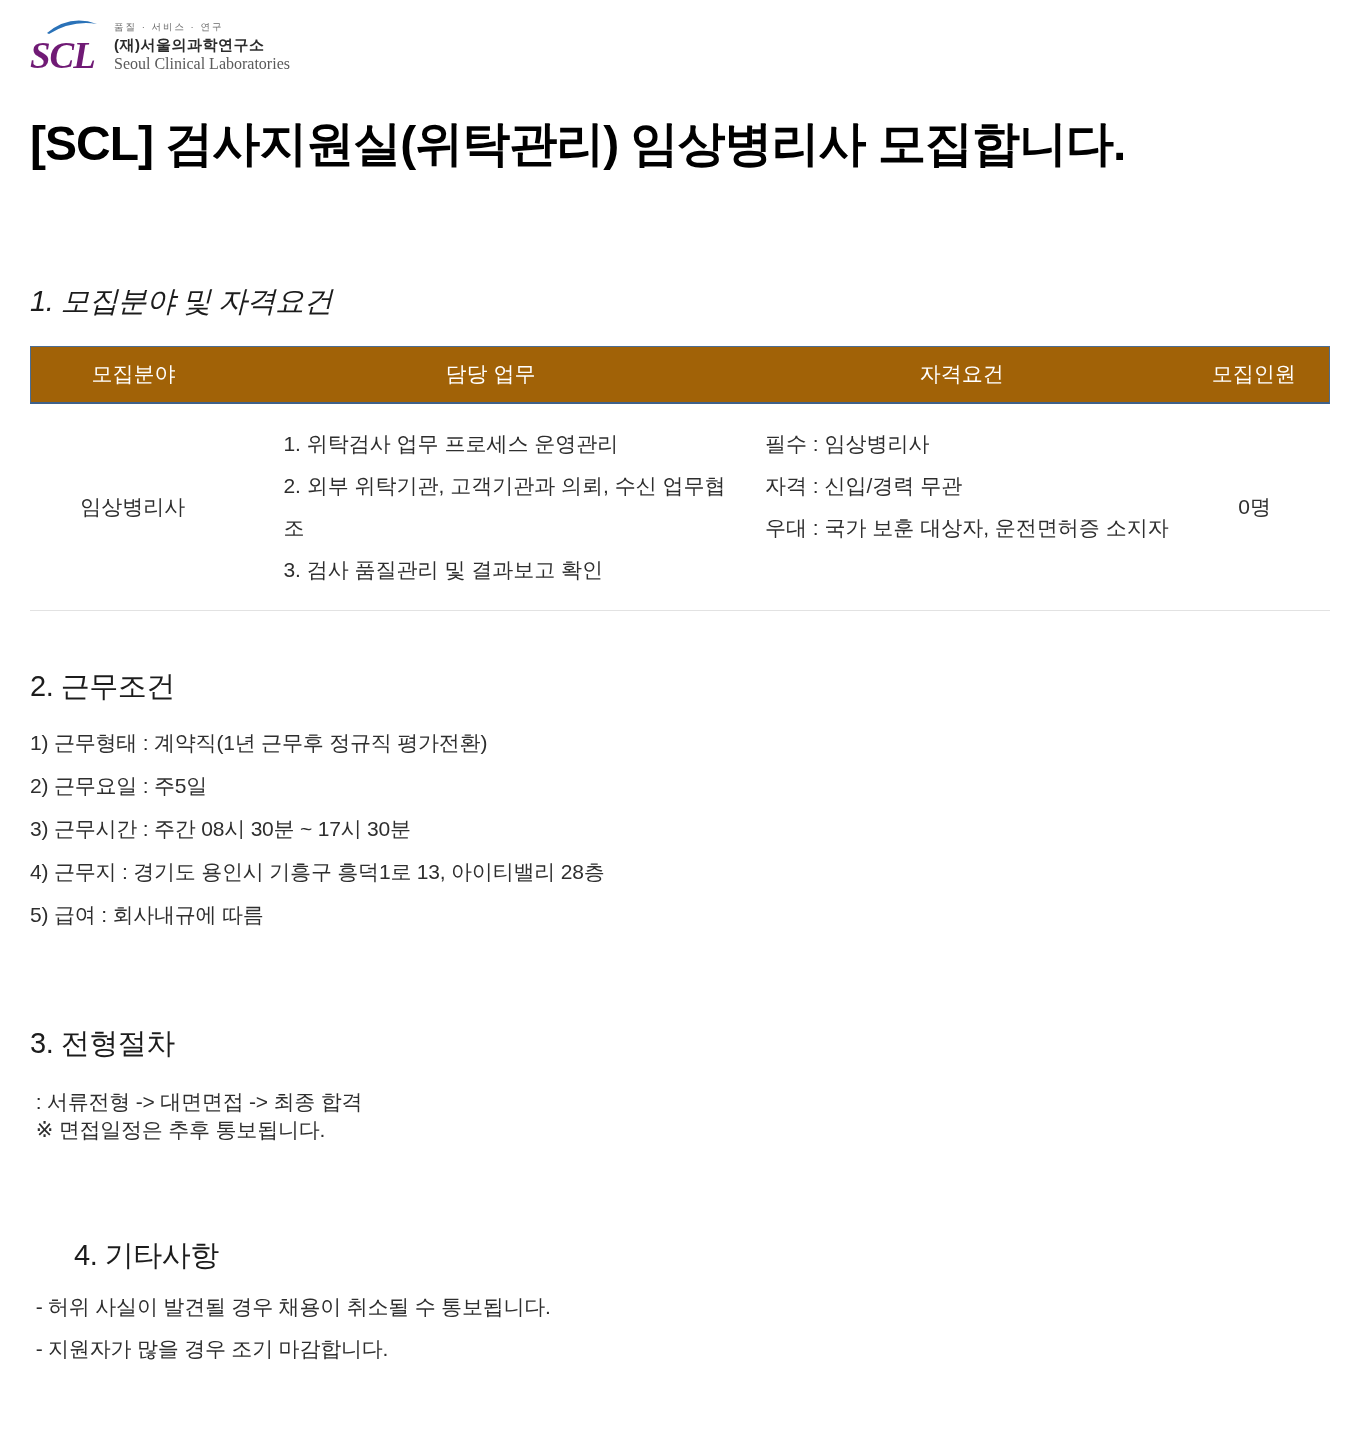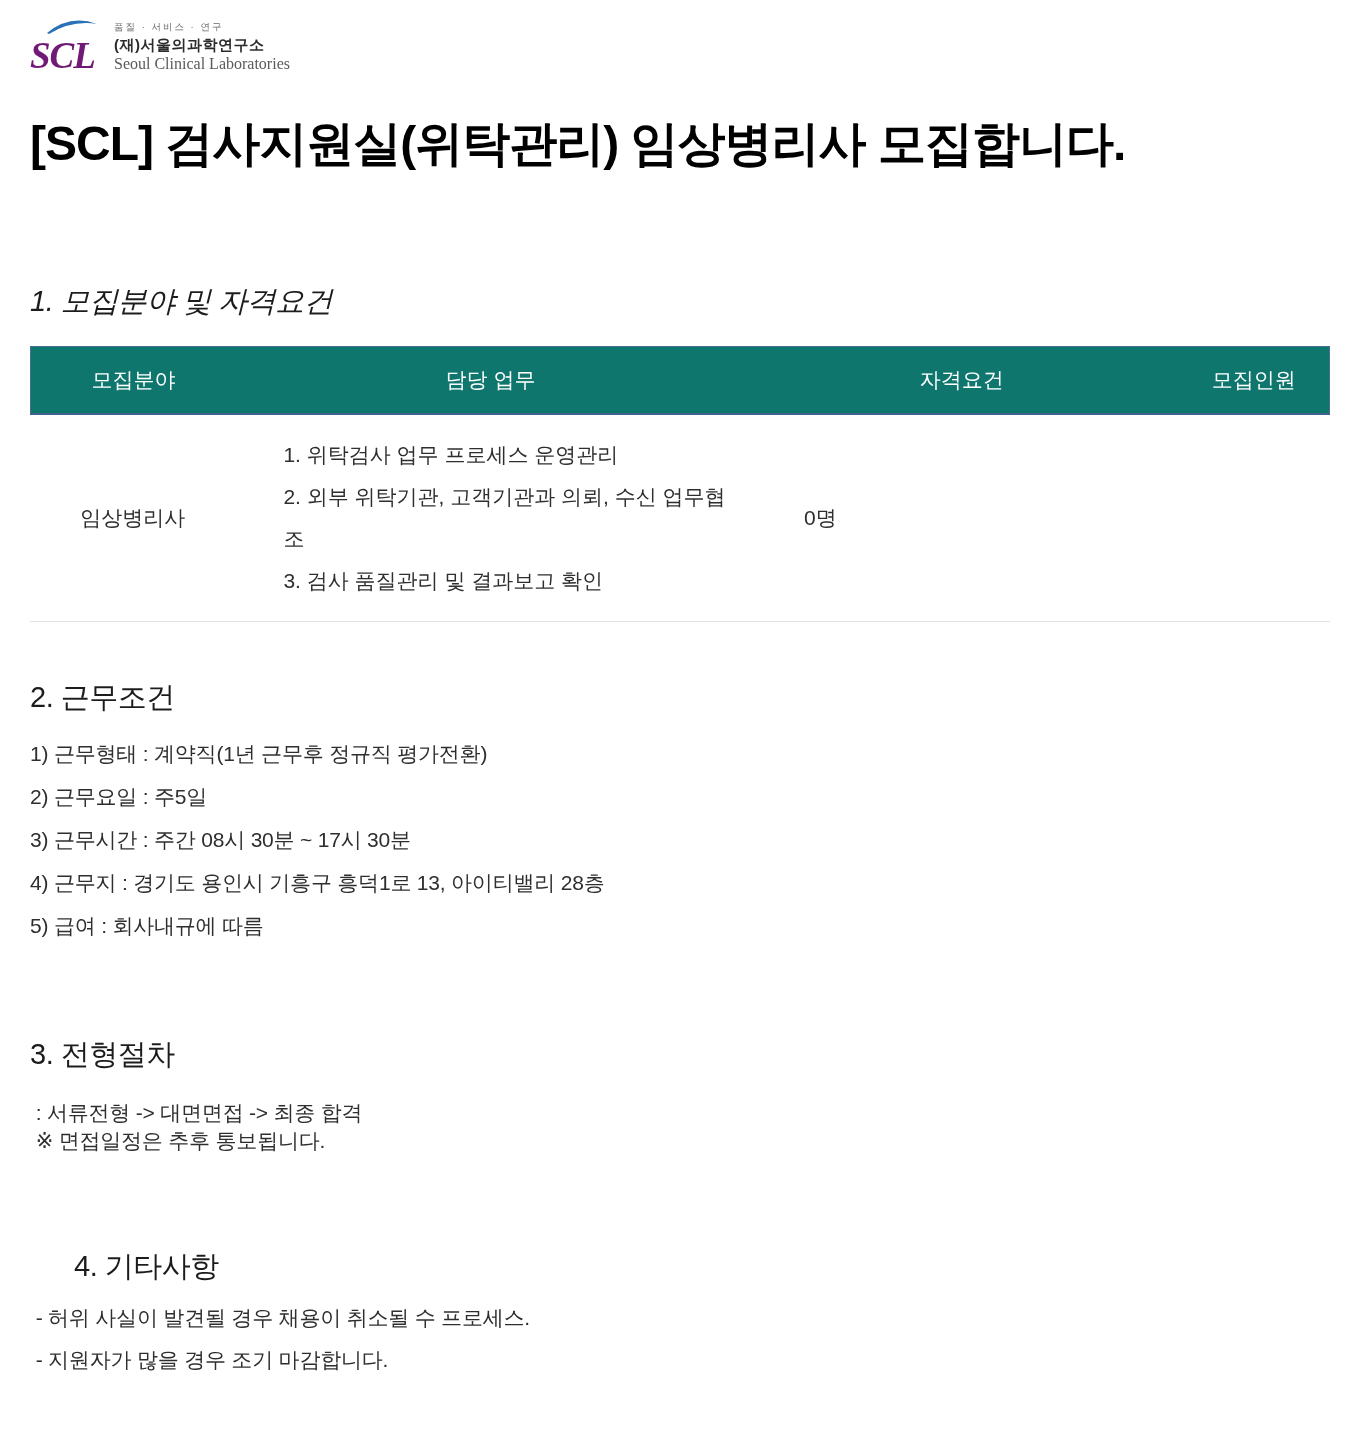--- a/index.html
+++ b/index.html
@@ -41,22 +41,22 @@
   .section-heading { font-size: 29px; font-weight: 400; color: #1c1c1c; letter-spacing: -0.5px; }
   .h-sec1 { margin-top: 100px; font-style: italic; }
   .h-sec2 { margin-top: 56px; }
   .h-sec3 { margin-top: 88px; }
   .h-sec4 { margin-top: 92px; margin-left: 44px; }
 
   
   .recruit-table { margin-top: 24px; width: 1300px; font-size: 21px; }
   .t-head {
     display: flex; align-items: center;
-    height: 69px;
-    background: #0f766e;
+    height: 58px;
+    background: #a16207;
     border: 1px solid #4a6d94;
     border-bottom: 2px solid #3f618a;
     color: #ffffff;
   }
   .t-row { display: flex; border-bottom: 1px solid #e2e2e2; padding: 19px 0; color: #2e2e2e; }
   .c1 { width: 15.8%; } .c2 { width: 39.2%; } .c3 { width: 33.4%; } .c4 { width: 11.6%; }
   .t-head .th { text-align: center; }
   .cell-multiline { line-height: 42px; }
   .c2.cell-multiline { padding-left: 48px; }
   .c3.cell-multiline { padding-left: 20px; }
@@ -99,35 +99,40 @@
     <div class="th c3">자격요건</div>
     <div class="th c4">모집인원</div>
   </div>
   <div class="t-row">
     <div class="c1 cell-center">임상병리사</div>
     <div class="c2 cell-multiline">
       <div>1. 위탁검사 업무 프로세스 운영관리</div>
       <div>2. 외부 위탁기관, 고객기관과 의뢰, 수신 업무협조</div>
       <div>3. 검사 품질관리 및 결과보고 확인</div>
     </div>
+    <div class="c3 cell-multiline">
+      <div>필수 : 임상병리사</div>
+      <div>자격 : 신입/경력 무관</div>
+      <div>우대 : 국가 보훈 대상자, 운전면허증 소지자</div>
+    </div>
     <div class="c4 cell-center">0명</div>
   </div>
 </div>
 
 <h2 class="section-heading h-sec2">2. 근무조건</h2>
 <div class="cond-list">
   <div class="para">1) 근무형태 : 계약직(1년 근무후 정규직 평가전환)</div>
   <div class="para">2) 근무요일 : 주5일</div>
   <div class="para">3) 근무시간 : 주간 08시 30분 ~ 17시 30분</div>
   <div class="para">4) 근무지 : 경기도 용인시 기흥구 흥덕1로 13, 아이티밸리 28층</div>
   <div class="para">5) 급여 : 회사내규에 따름</div>
 </div>
 
 <h2 class="section-heading h-sec3">3. 전형절차</h2>
 <div class="para process-line"> : 서류전형 -&gt; 대면면접 -&gt; 최종 합격</div>
 <div class="para process-note"> ※ 면접일정은 추후 통보됩니다.</div>
 
 <h2 class="section-heading h-sec4">4. 기타사항</h2>
 <div class="misc-list">
-  <div class="para"> - 허위 사실이 발견될 경우 채용이 취소될 수 프로세스.</div>
+  <div class="para"> - 허위 사실이 발견될 경우 채용이 취소될 수 통보됩니다.</div>
   <div class="para"> - 지원자가 많을 경우 조기 마감합니다.</div>
 
 </div>
 
 </body></html>

